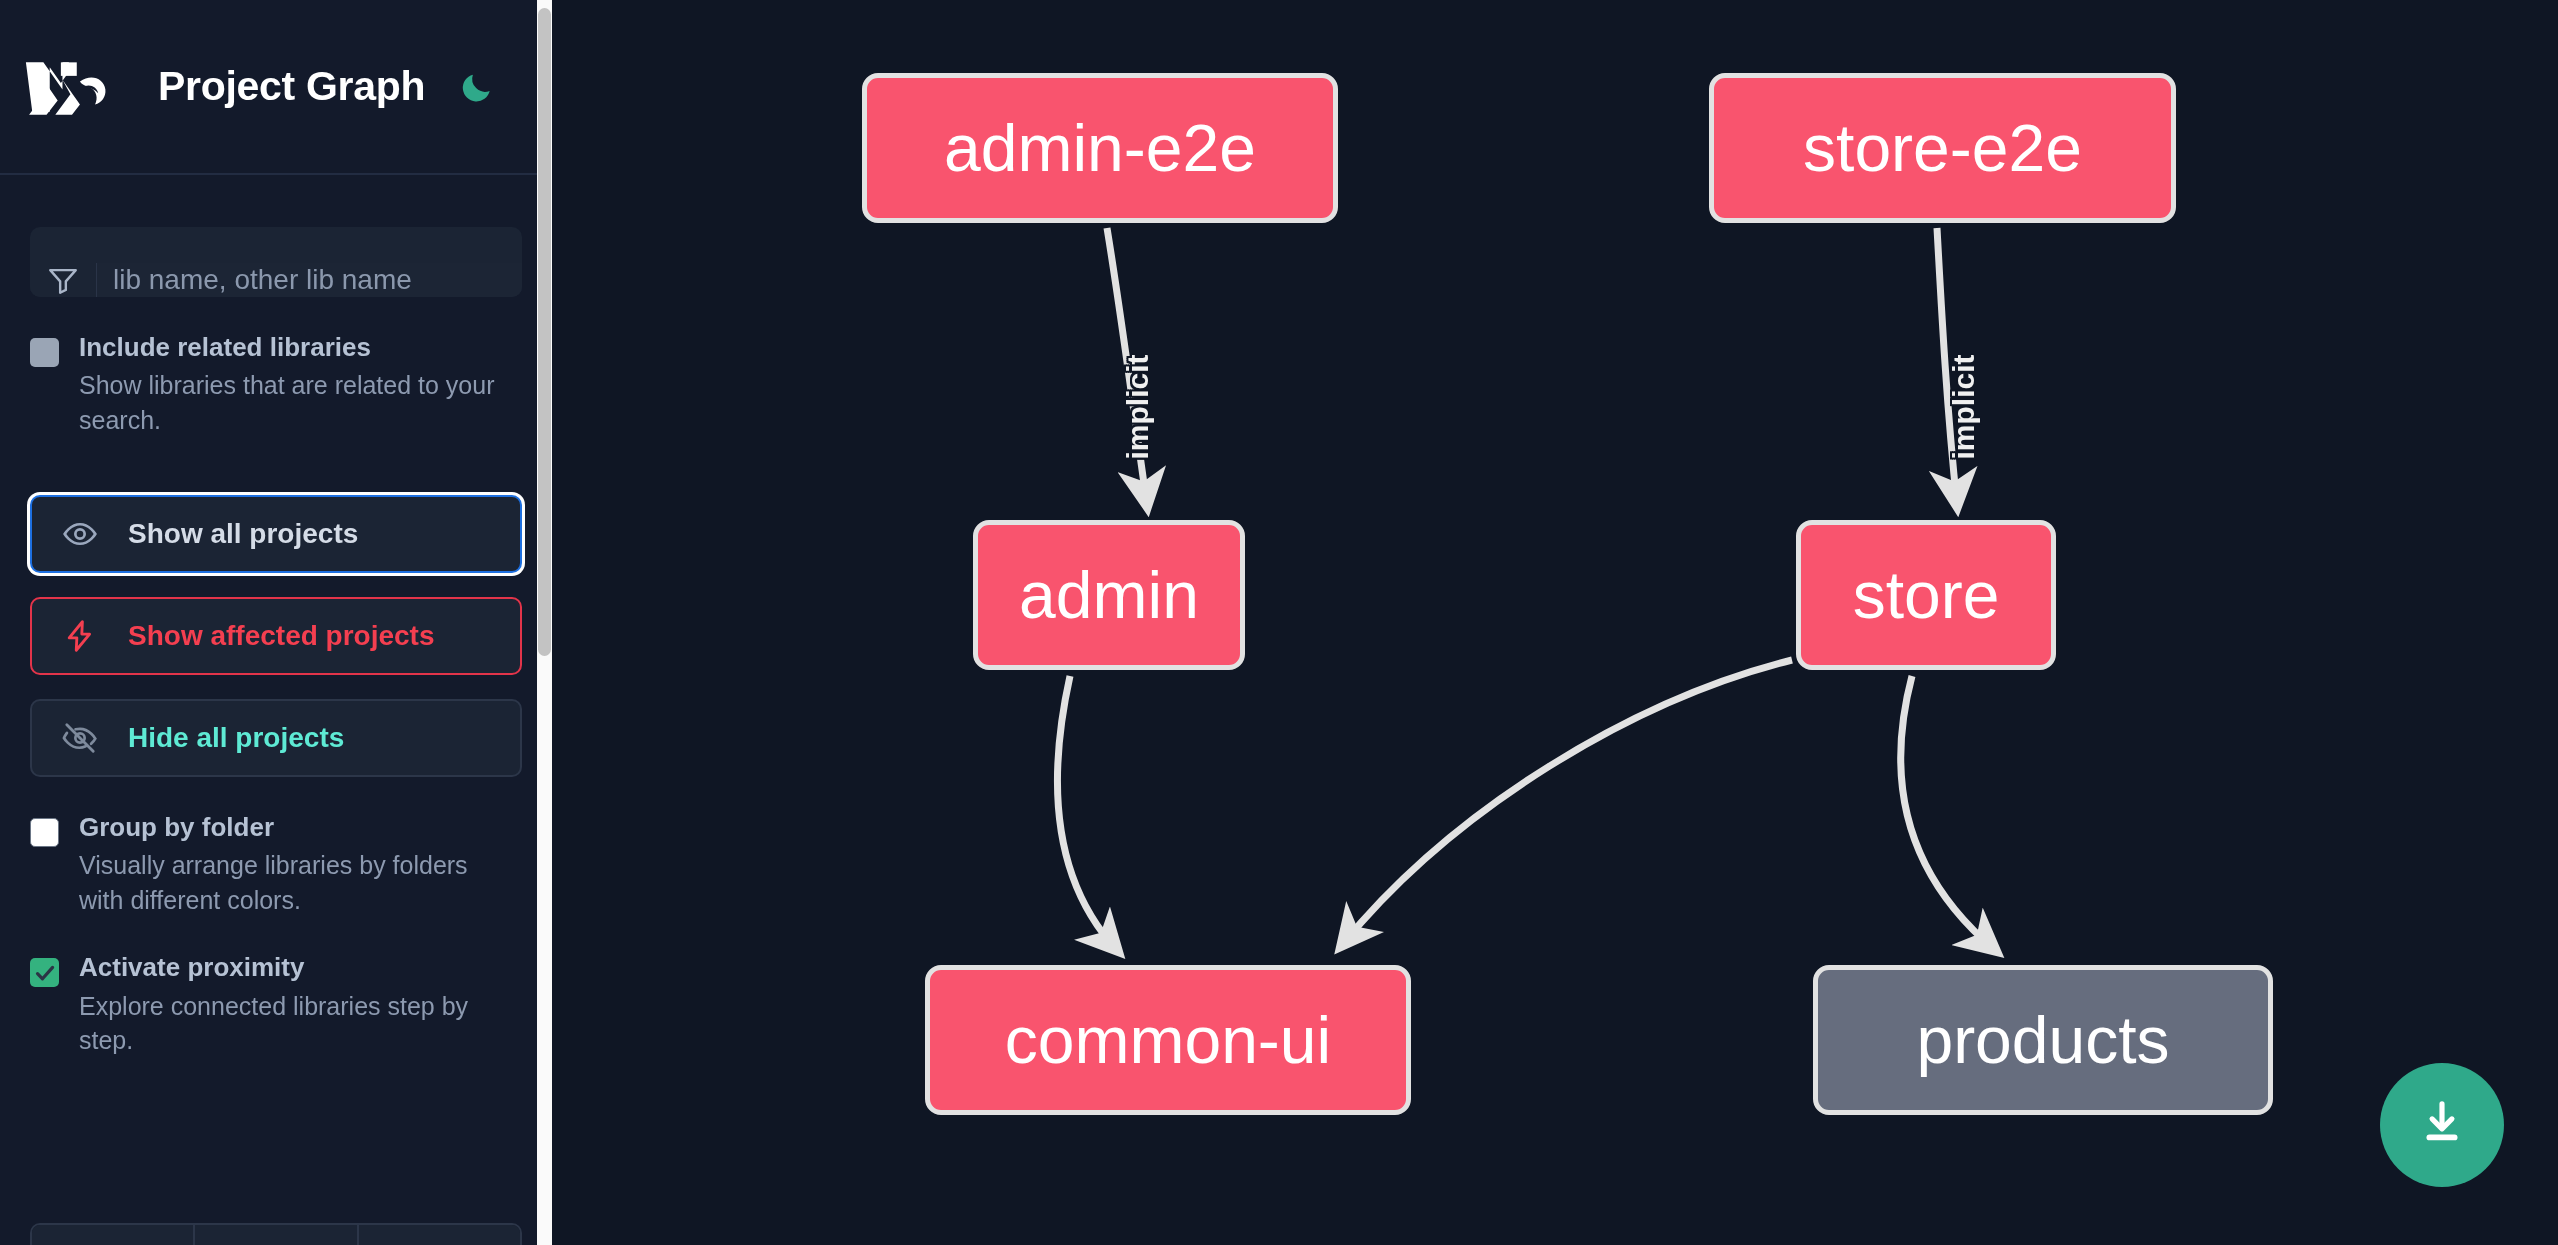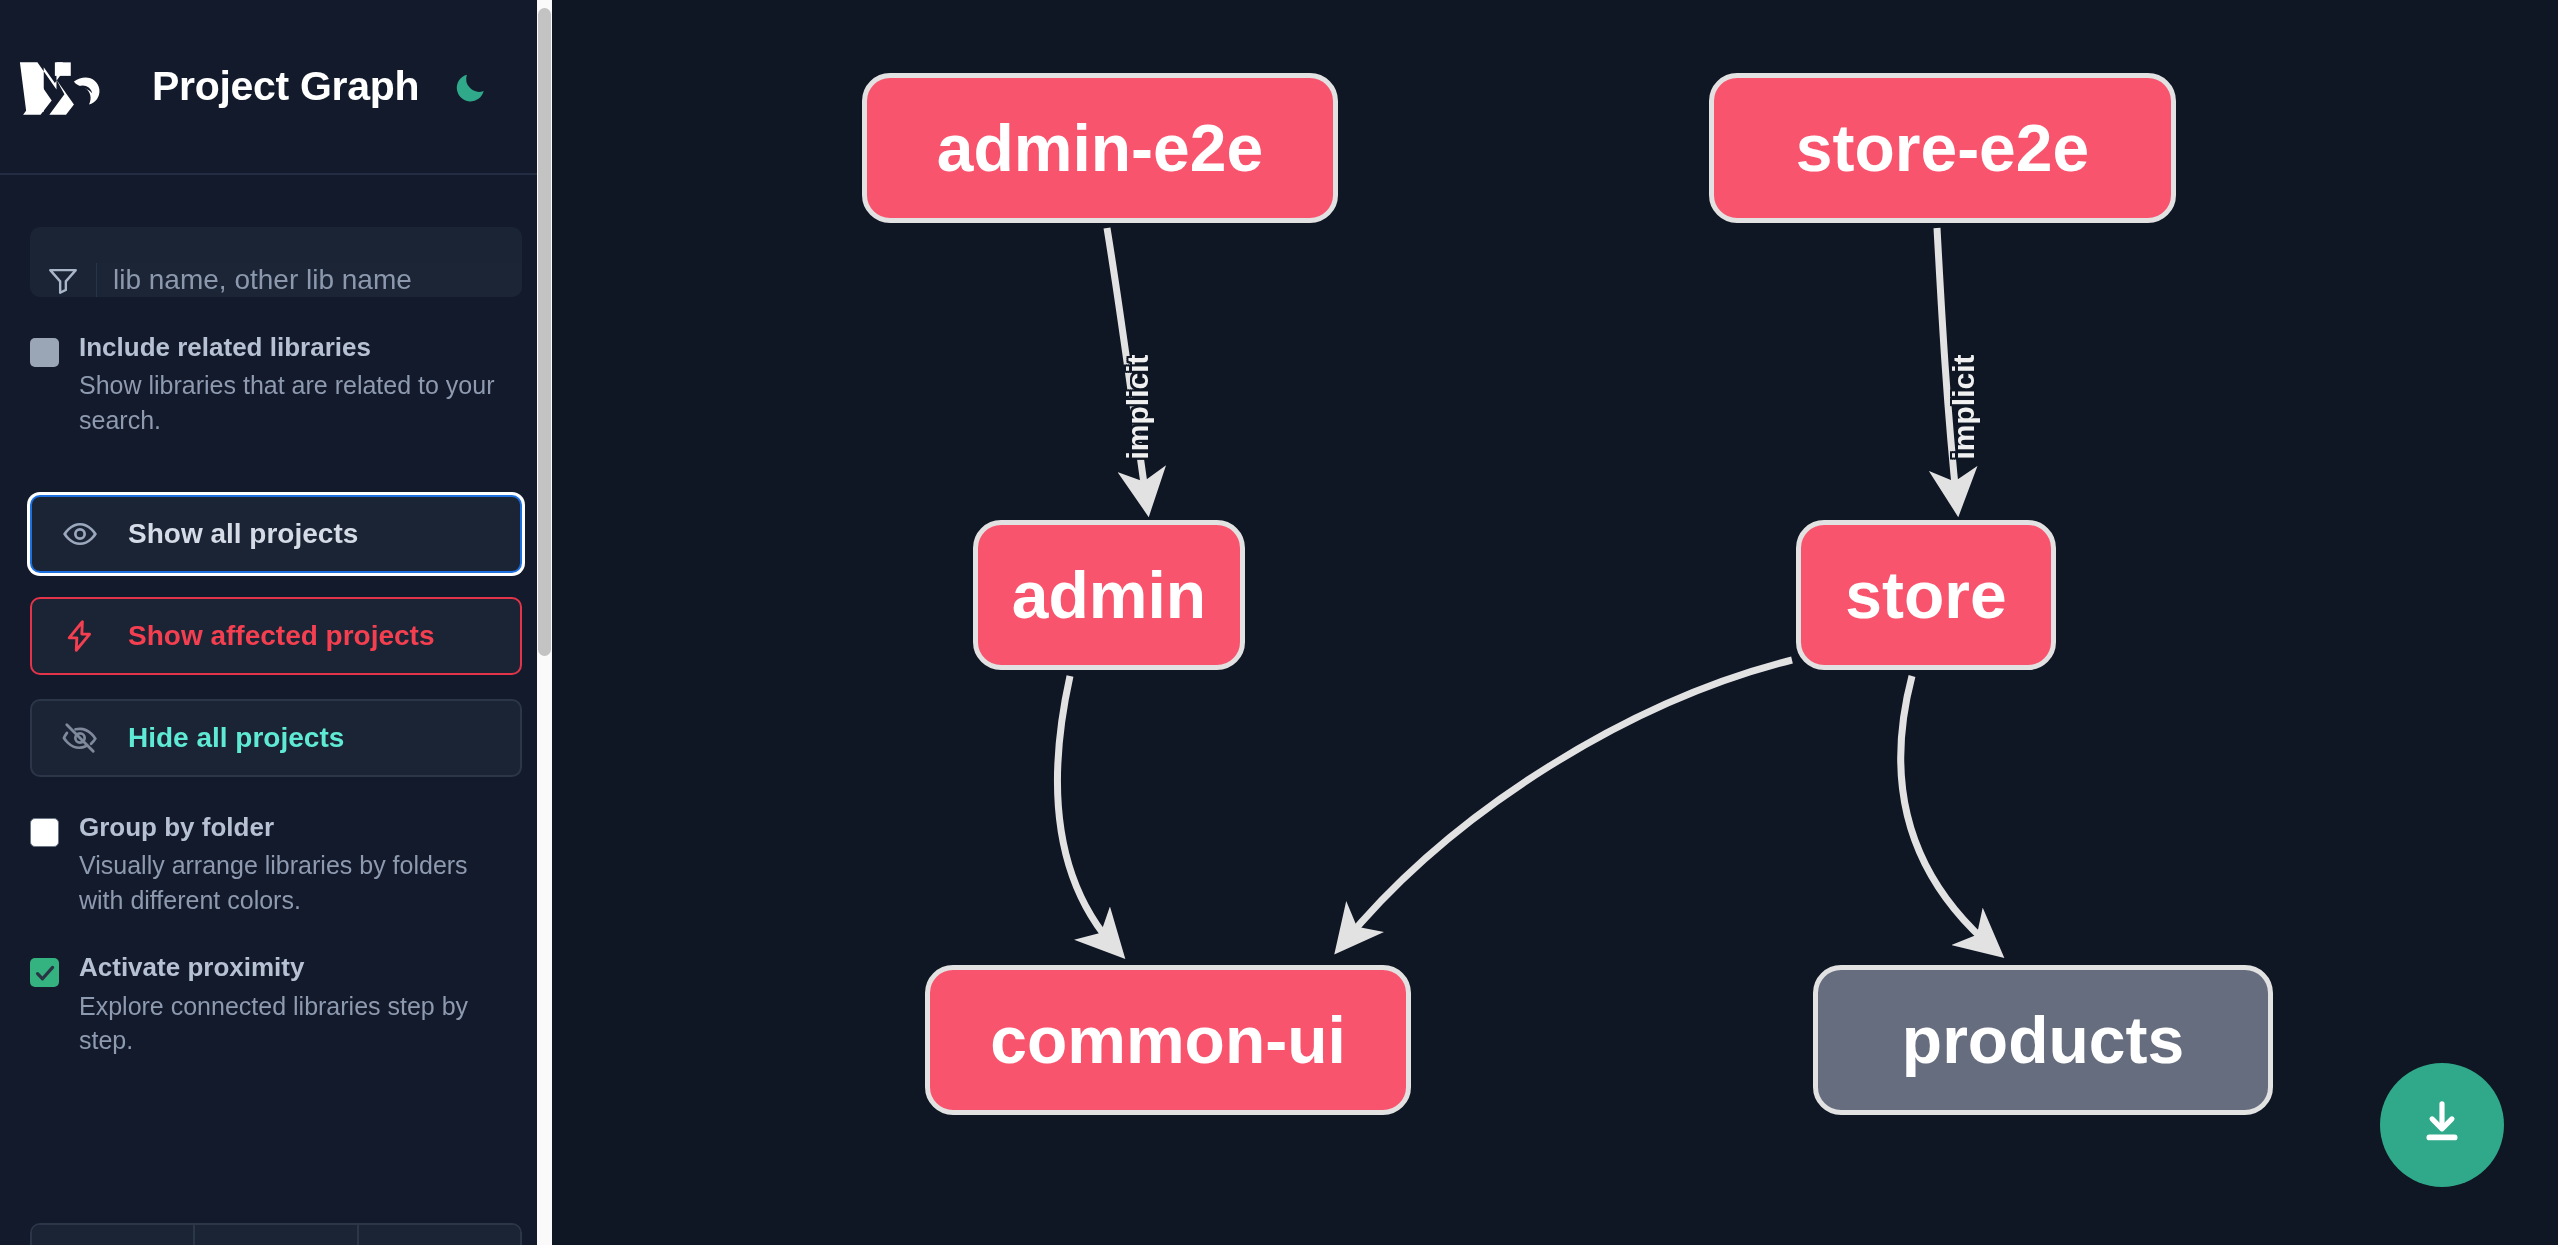--- a/index.html
+++ b/index.html
@@ -22,21 +22,21 @@
     width: 552px;
     height: 1245px;
     background: #131a2b;
     box-sizing: border-box;
     overflow: hidden;
   }
   #sidebar-header {
     height: 175px;
     display: flex;
     align-items: center;
-    padding-left: 18px;
+    padding-left: 24px;
     box-sizing: border-box;
     border-bottom: 2px solid #222c42;
   }
   #nx-logo {
     width: 96px;
     height: 62px;
     flex: 0 0 auto;
     margin-right: 38px;
   }
   #app-title {
@@ -228,28 +228,28 @@
   }
   #edges-svg {
     position: absolute;
     left: 0; top: 0;
     width: 2006px;
     height: 1245px;
   }
   .node {
     position: absolute;
     border: 5px solid #e2e2e2;
-    border-radius: 28px;
+    border-radius: 16px;
     display: flex;
     align-items: center;
     justify-content: center;
     box-sizing: border-box;
     color: #ffffff;
     font-size: 66px;
-    font-weight: 700;
+    font-weight: 400;
     letter-spacing: 0px;
     cursor: pointer;
   }
   .node.pink { background: #f9546e; }
   .node.grey { background: #666d7e; }
 
   .edge-label {
     position: absolute;
     color: #f0f0f0;
     font-size: 30px;

